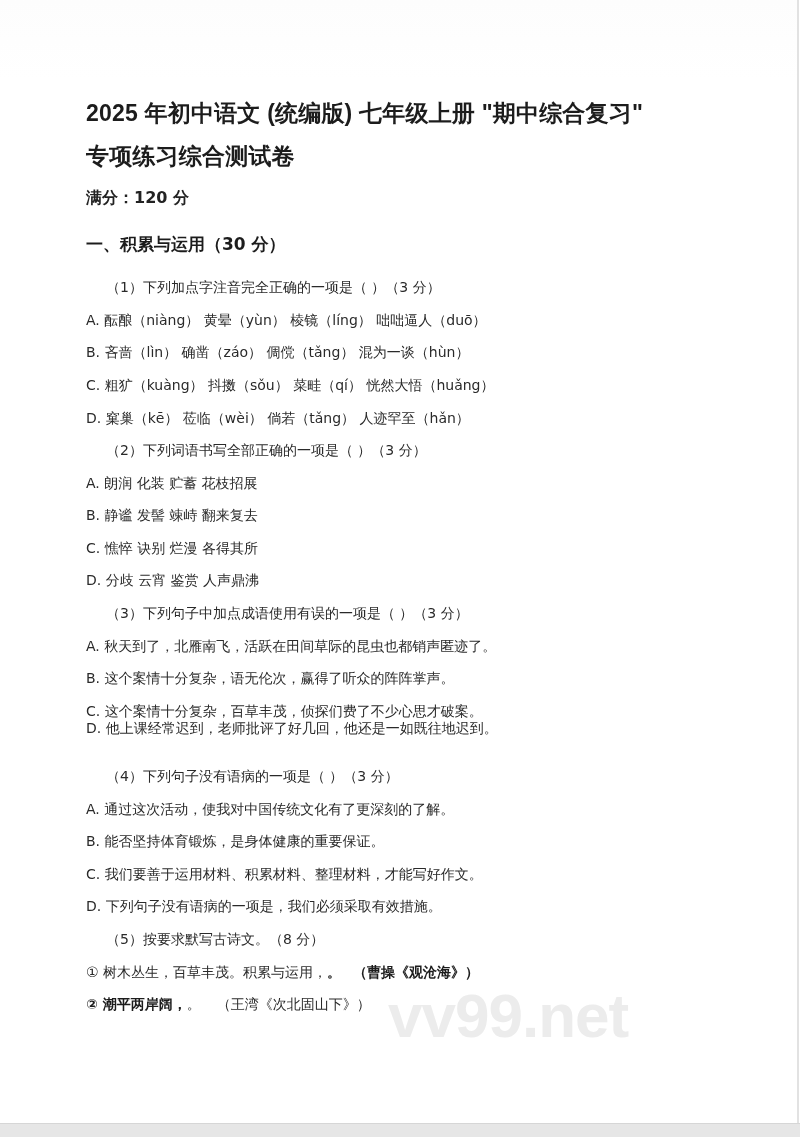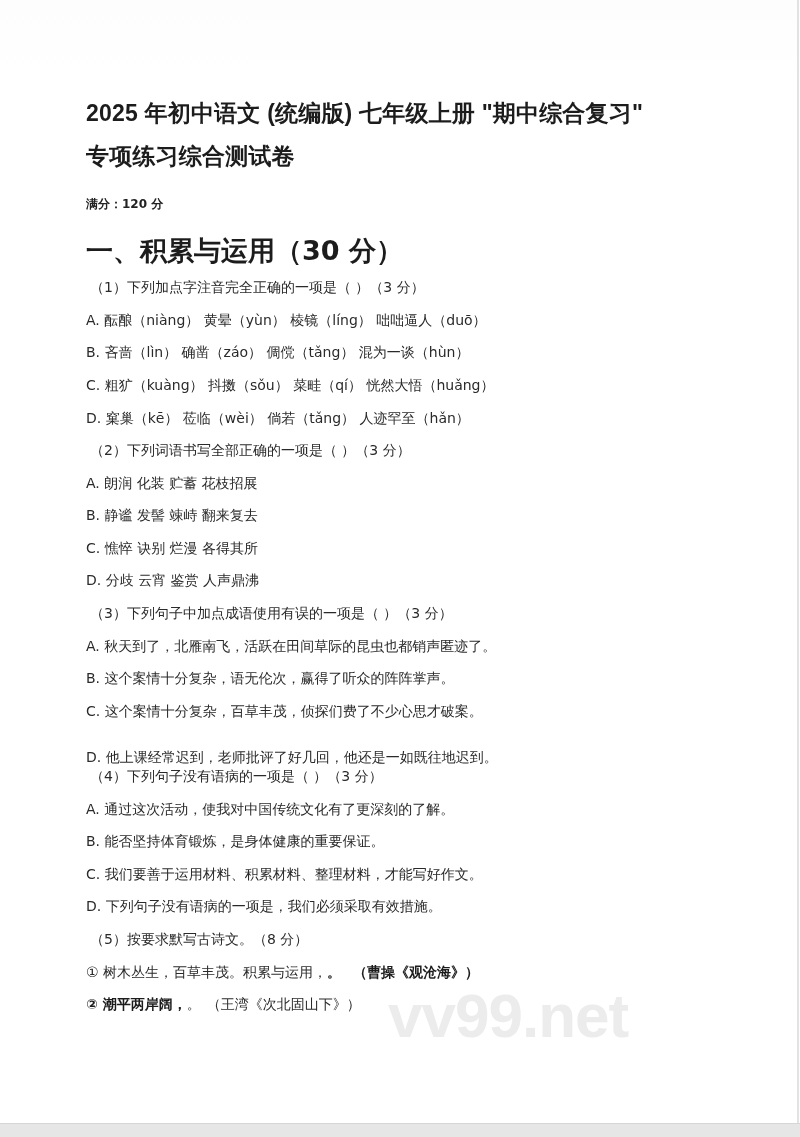--- a/index.html
+++ b/index.html
@@ -47,44 +47,44 @@
       font-size: 23px;
       color: #1c1c1c;
       white-space: nowrap;
       letter-spacing: 0.2px;
     }
     .doc-title.l1 { top: 98px; }
     .doc-title.l2 { top: 141px; }
     .full-score {
       position: absolute;
       left: 0;
-      top: 196px;
+      top: 188px;
       font-weight: bold;
-      font-size: 12px;
+      font-size: 16px;
       color: #222;
       white-space: nowrap;
     }
     .section-heading {
       position: absolute;
       left: 0;
       top: 233px;
       font-weight: bold;
-      font-size: 27px;
+      font-size: 17px;
       color: #1c1c1c;
       white-space: nowrap;
     }
     .line {
       position: absolute;
       left: 0;
       font-size: 14px;
       color: #2a2a2a;
       white-space: nowrap;
       line-height: 20px;
     }
-    .line.stem { left: 4px; }
+    .line.stem { left: 20px; }
     .bold { font-weight: bold; color: #1c1c1c; }
     .watermark {
       position: absolute;
       left: 388px;
       top: 985px;
       font-family: Liberation Sans, sans-serif;
       font-weight: bold;
       font-size: 62px;
       color: #ececec;
       letter-spacing: -1px;
@@ -115,34 +115,34 @@
     <div class="line stem" style="top:440px">（2）下列词语书写全部正确的一项是（ ）（3 分）</div>
     <div class="line" style="top:473px">A. 朗润 化装 贮蓄 花枝招展</div>
     <div class="line" style="top:505px">B. 静谧 发髻 竦峙 翻来复去</div>
     <div class="line" style="top:538px">C. 憔悴 诀别 烂漫 各得其所</div>
     <div class="line" style="top:570px">D. 分歧 云宵 鉴赏 人声鼎沸</div>
 
     <div class="line stem" style="top:603px">（3）下列句子中加点成语使用有误的一项是（ ）（3 分）</div>
     <div class="line" style="top:636px">A. 秋天到了，北雁南飞，活跃在田间草际的昆虫也都销声匿迹了。</div>
     <div class="line" style="top:668px">B. 这个案情十分复杂，语无伦次，赢得了听众的阵阵掌声。</div>
     <div class="line" style="top:701px">C. 这个案情十分复杂，百草丰茂，侦探们费了不少心思才破案。</div>
-    <div class="line" style="top:747px">D. 他上课经常迟到，老师批评了好几回，他还是一如既往地迟到。</div>
+    <div class="line" style="top:718px">D. 他上课经常迟到，老师批评了好几回，他还是一如既往地迟到。</div>
 
     <div class="line stem" style="top:766px">（4）下列句子没有语病的一项是（ ）（3 分）</div>
     <div class="line" style="top:799px">A. 通过这次活动，使我对中国传统文化有了更深刻的了解。</div>
     <div class="line" style="top:831px">B. 能否坚持体育锻炼，是身体健康的重要保证。</div>
     <div class="line" style="top:864px">C. 我们要善于运用材料、积累材料、整理材料，才能写好作文。</div>
     <div class="line" style="top:896px">D. 下列句子没有语病的一项是，我们必须采取有效措施。</div>
 
     <div class="line stem" style="top:929px">（5）按要求默写古诗文。（8 分）</div>
     <div class="line" style="top:962px">
       <span>① 树木丛生，百草丰茂。积累与运用，</span><span class="bold">。</span><span class="bold" style="margin-left:12px">（曹操《观沧海》）</span>
     </div>
     <div class="line" style="top:994px">
-      <span class="bold">② 潮平两岸阔，</span><span>。</span><span style="margin-left:6px">（王湾《次北固山下》）</span>
+      <span class="bold">② 潮平两岸阔，</span><span>。</span><span style="margin-left:16px">（王湾《次北固山下》）</span>
     </div>
 
   </div>
 
   <div class="watermark">vv99.net</div>
 </div>
 
 <div class="bottom-strip"></div>
 
 </body></html>

